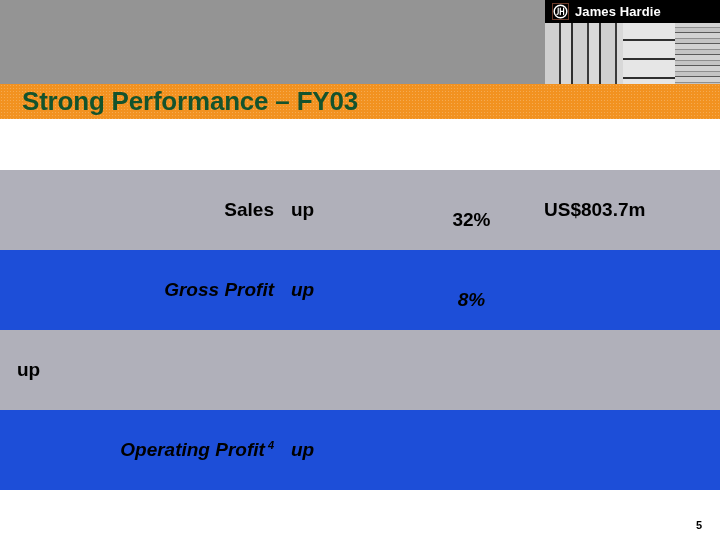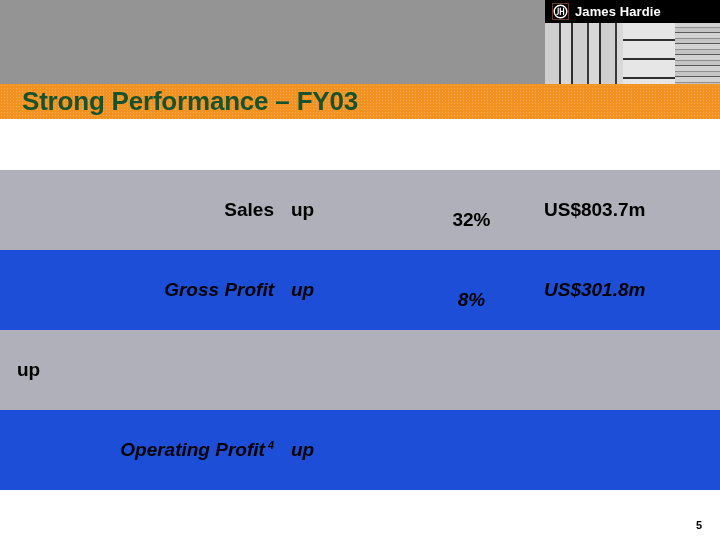--- a/index.html
+++ b/index.html
@@ -247,21 +247,20 @@
       <div class="cell col-label"><span>Sales</span></div>
       <div class="cell col-dir">up</div>
       <div class="cell col-pct">32%</div>
       <div class="cell col-val">US$803.7m</div>
     </div>
 
     <div class="row row-light">
       <div class="cell col-label"><span>Gross Profit</span></div>
       <div class="cell col-dir">up</div>
       <div class="cell col-pct">8%</div>
-      <div class="cell col-val">US$301.8m</div>
     </div>
 
     <div class="row row-dark">
       <div class="cell col-dir">up</div>
     </div>
 
     <div class="row row-light">
       <div class="cell col-label"><span>Operating Profit</span><sup class="sup">4</sup></div>
       <div class="cell col-dir">up</div>
     </div>

